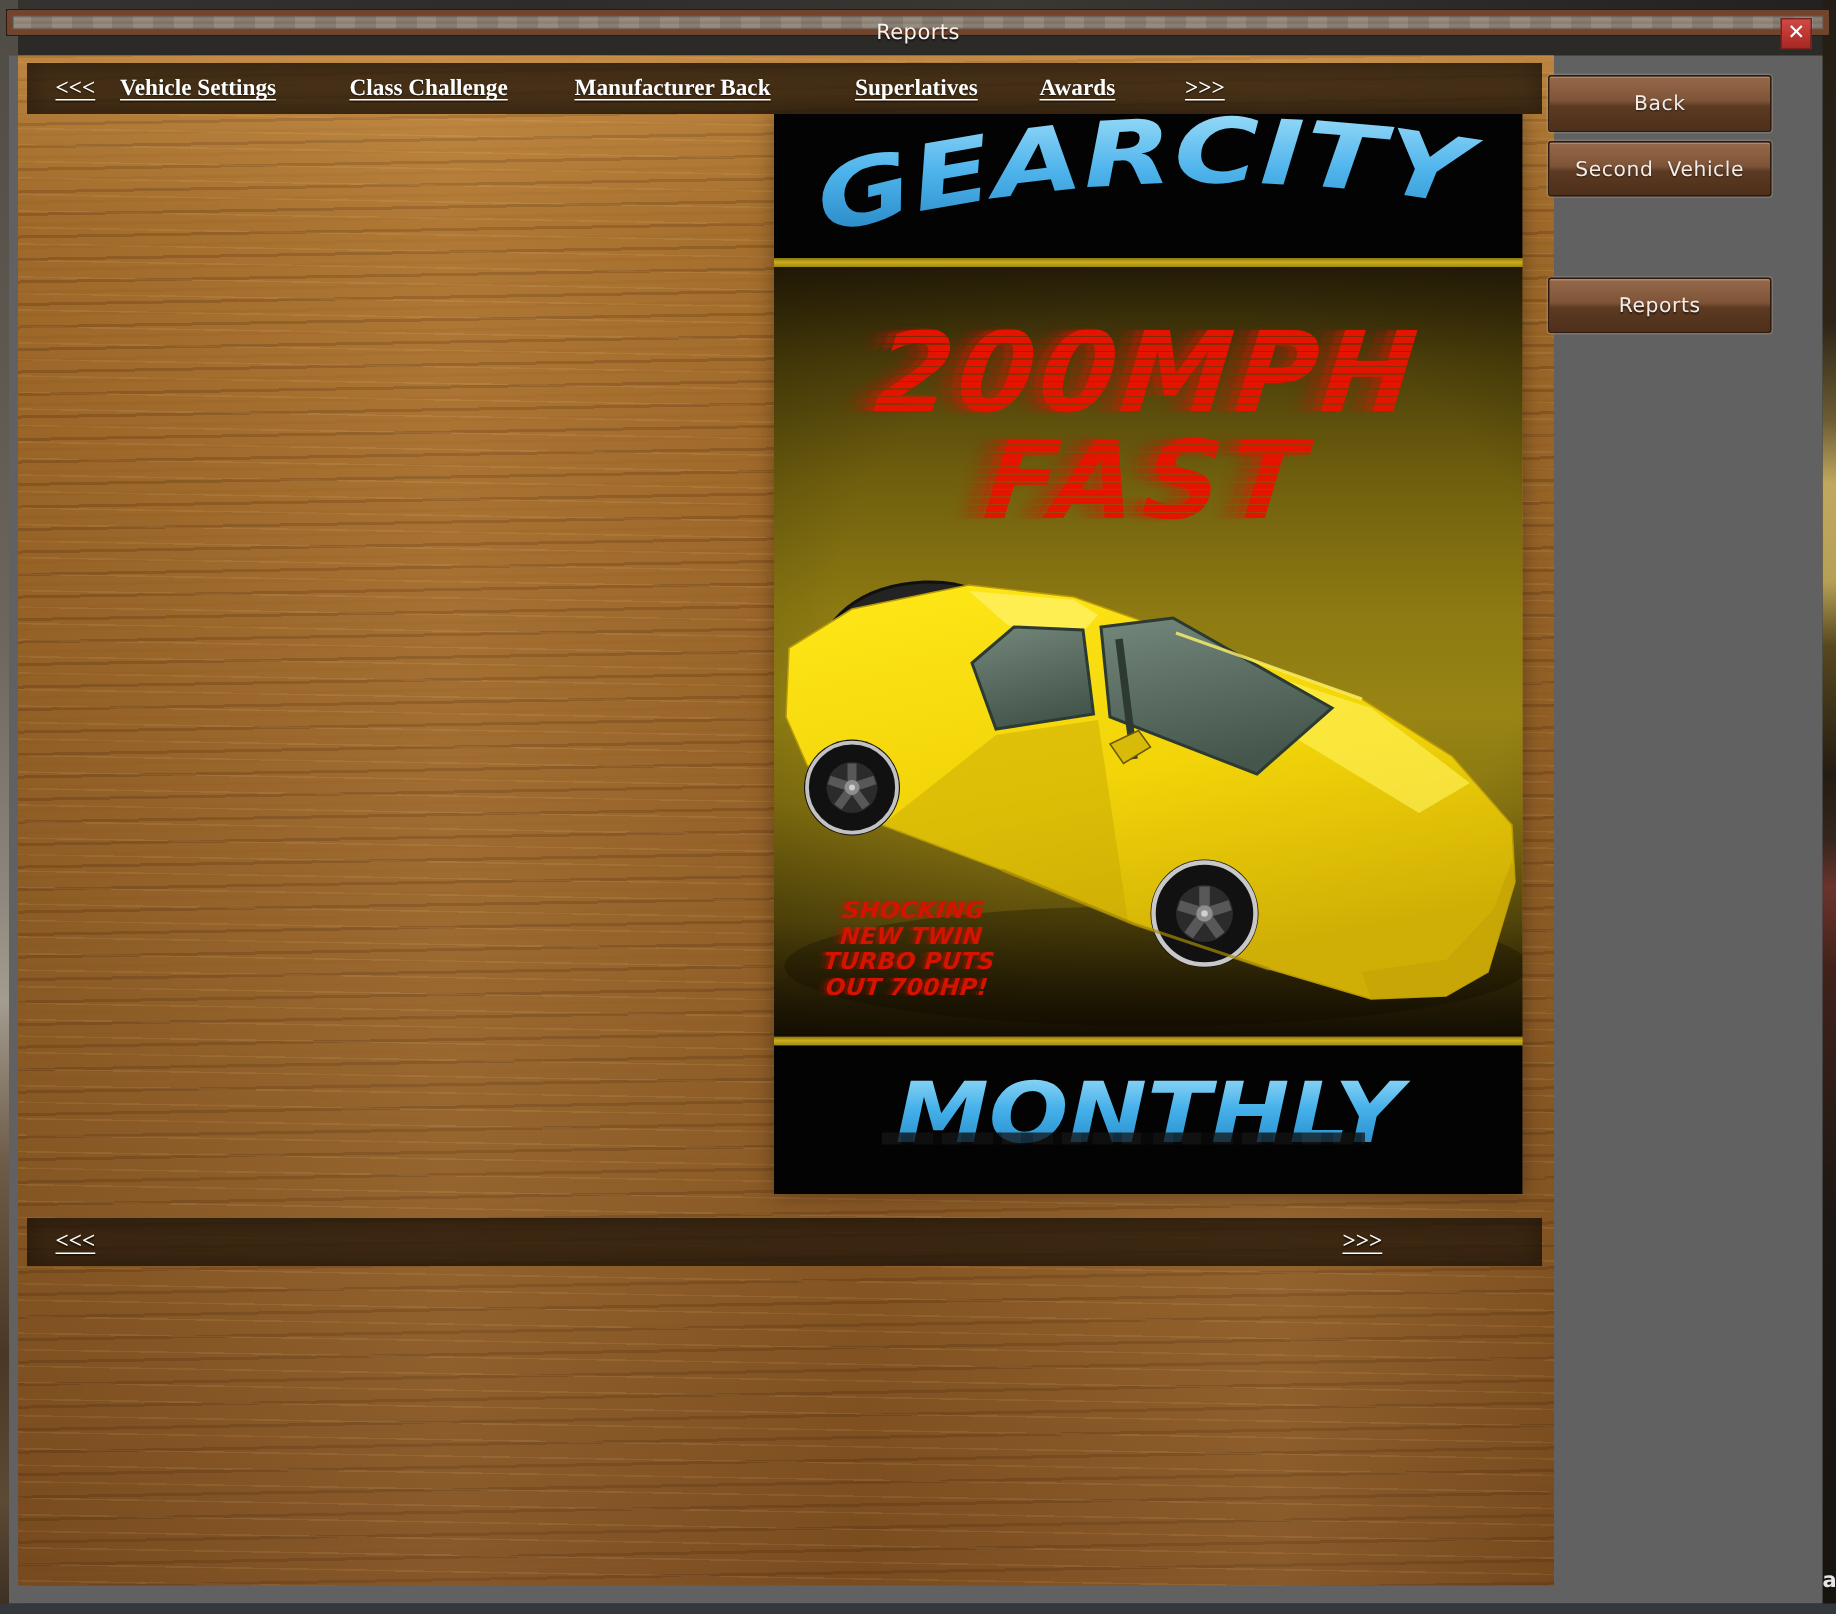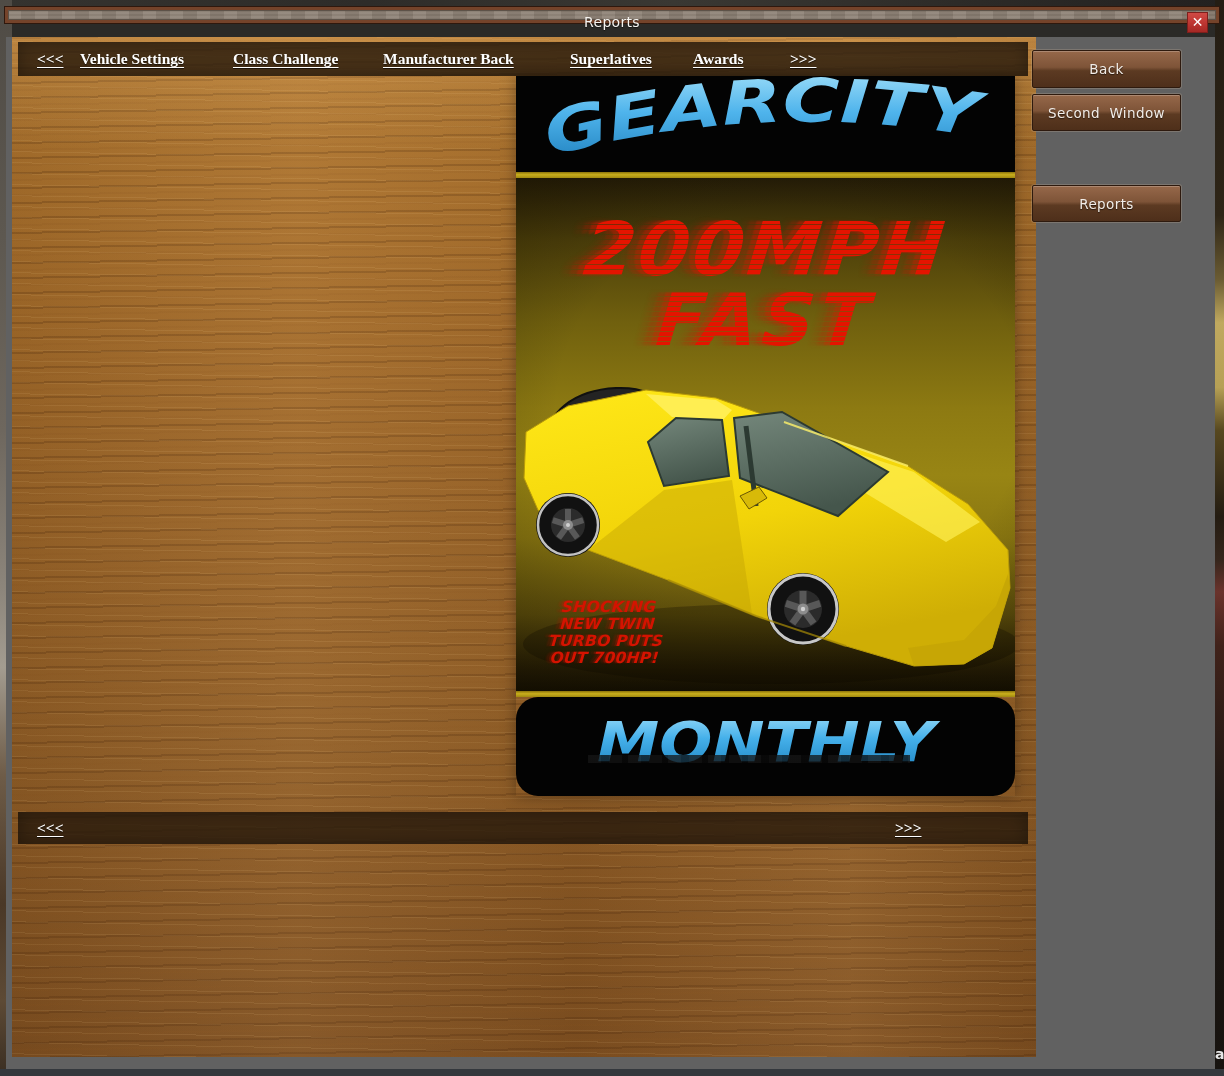--- a/index.html
+++ b/index.html
@@ -111,21 +111,21 @@
   .mag-stripe {
     width:499px; height:6px;
     background:linear-gradient(180deg,#8a730b 0%,#c9ae1c 45%,#a18a10 100%);
   }
   .mag-middle {
     position:relative; width:499px; height:513px; overflow:hidden;
     background:
       radial-gradient(ellipse 90% 75% at 55% 45%, rgba(0,0,0,0) 52%, rgba(20,14,0,0.42) 100%),
       linear-gradient(180deg,#241c07 0%,#4c3f0a 12%,#70600e 28%,#8d7a12 45%,#988514 58%,#8a7711 70%,#5f500c 85%,#241c05 96%,#120e02 100%);
   }
-  .mag-footer { position:relative; width:499px; height:99px; background:#030303;border-radius:22px; }
+  .mag-footer { position:relative; width:499px; height:99px; background:#030303; }
 
   .headline {
     position:absolute; left:0; width:100%; text-align:center; z-index:3;
     color:#e41400; font-weight:bold; font-style:italic;
     transform:skewX(-6deg);
     text-shadow:-6px 0 2px rgba(225,20,0,0.34), -13px 0 3px rgba(215,18,0,0.20), -20px 0 4px rgba(200,16,0,0.10);
     -webkit-mask-image:repeating-linear-gradient(180deg, #000 0 2px, rgba(0,0,0,0.4) 2px 3px, #000 3px 5px);
             mask-image:repeating-linear-gradient(180deg, #000 0 2px, rgba(0,0,0,0.4) 2px 3px, #000 3px 5px);
   }
   .headline-top { top:34px; font-size:74px; line-height:74px; letter-spacing:3px; }
@@ -173,21 +173,21 @@
   <span class="nav-link" style="left:675px">Awards</span>
   <span class="nav-link" style="left:772px">&gt;&gt;&gt;</span>
 </div>
 
 <div class="nav-bar nav-bottom">
   <span class="nav-link" style="left:19px">&lt;&lt;&lt;</span>
   <span class="nav-link" style="left:877px">&gt;&gt;&gt;</span>
 </div>
 
 <div class="side-btn btn-back">Back</div>
-<div class="side-btn btn-second">Second  Window</div>
+<div class="side-btn btn-second">Second  Vehicle</div>
 <div class="side-btn btn-settings">Reports</div>
 
 <div class="magazine">
 
   <div class="mag-masthead">
     <svg class="masthead-svg" viewBox="0 0 499 96">
       <defs>
         <linearGradient id="gcGrad" x1="0" y1="0" x2="0" y2="1">
           <stop offset="0" stop-color="#a6e2fa"></stop>
           <stop offset="0.45" stop-color="#4fb4ec"></stop>

